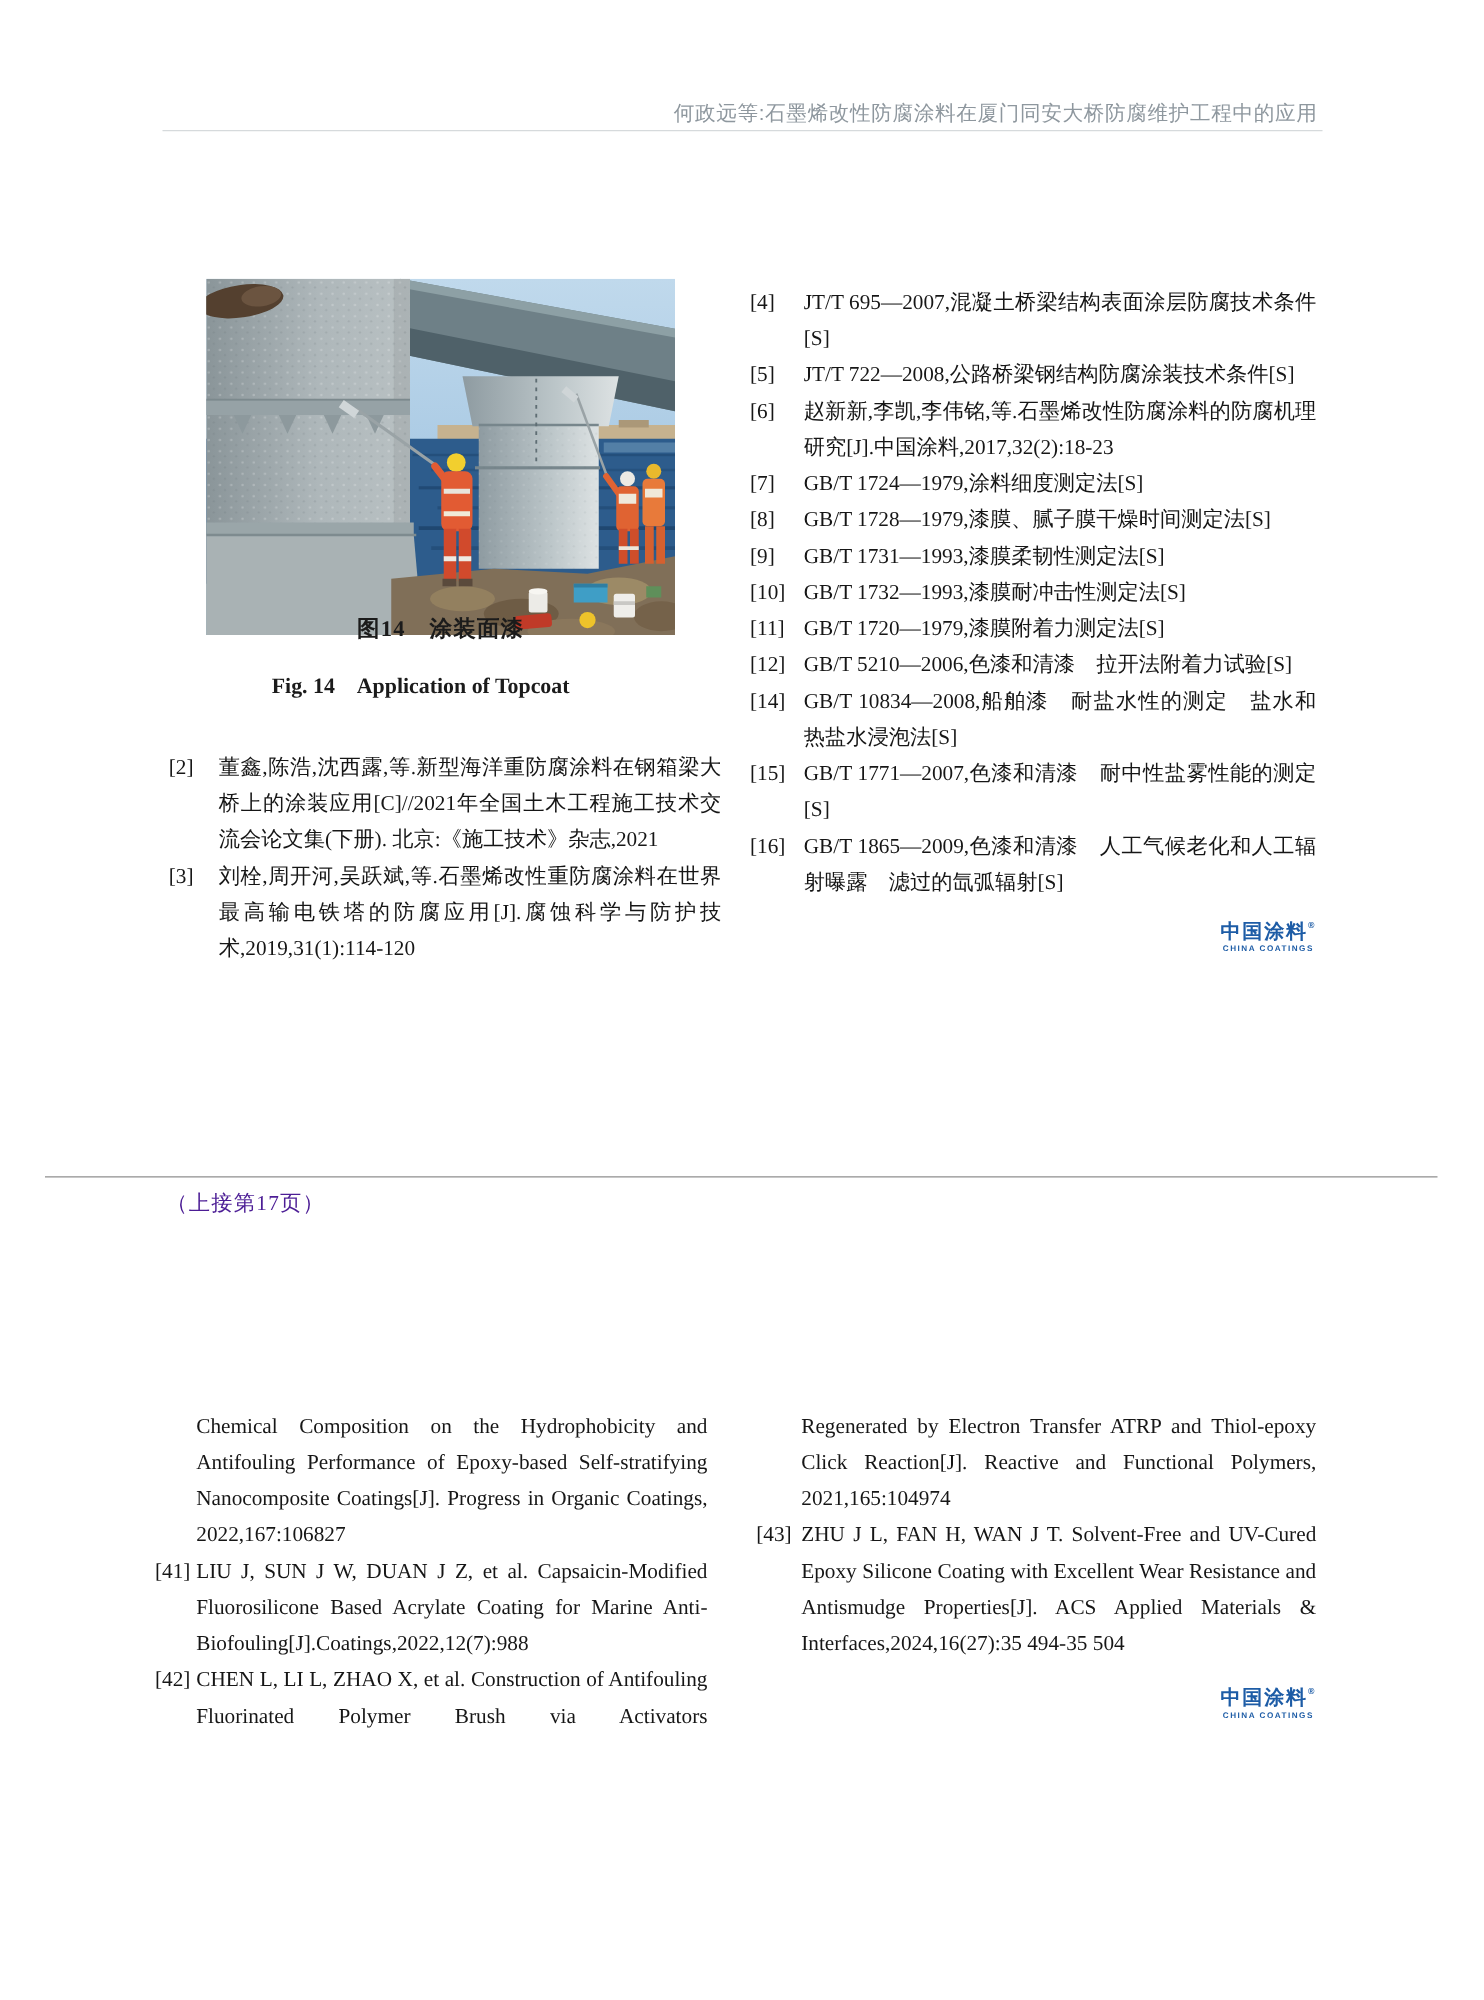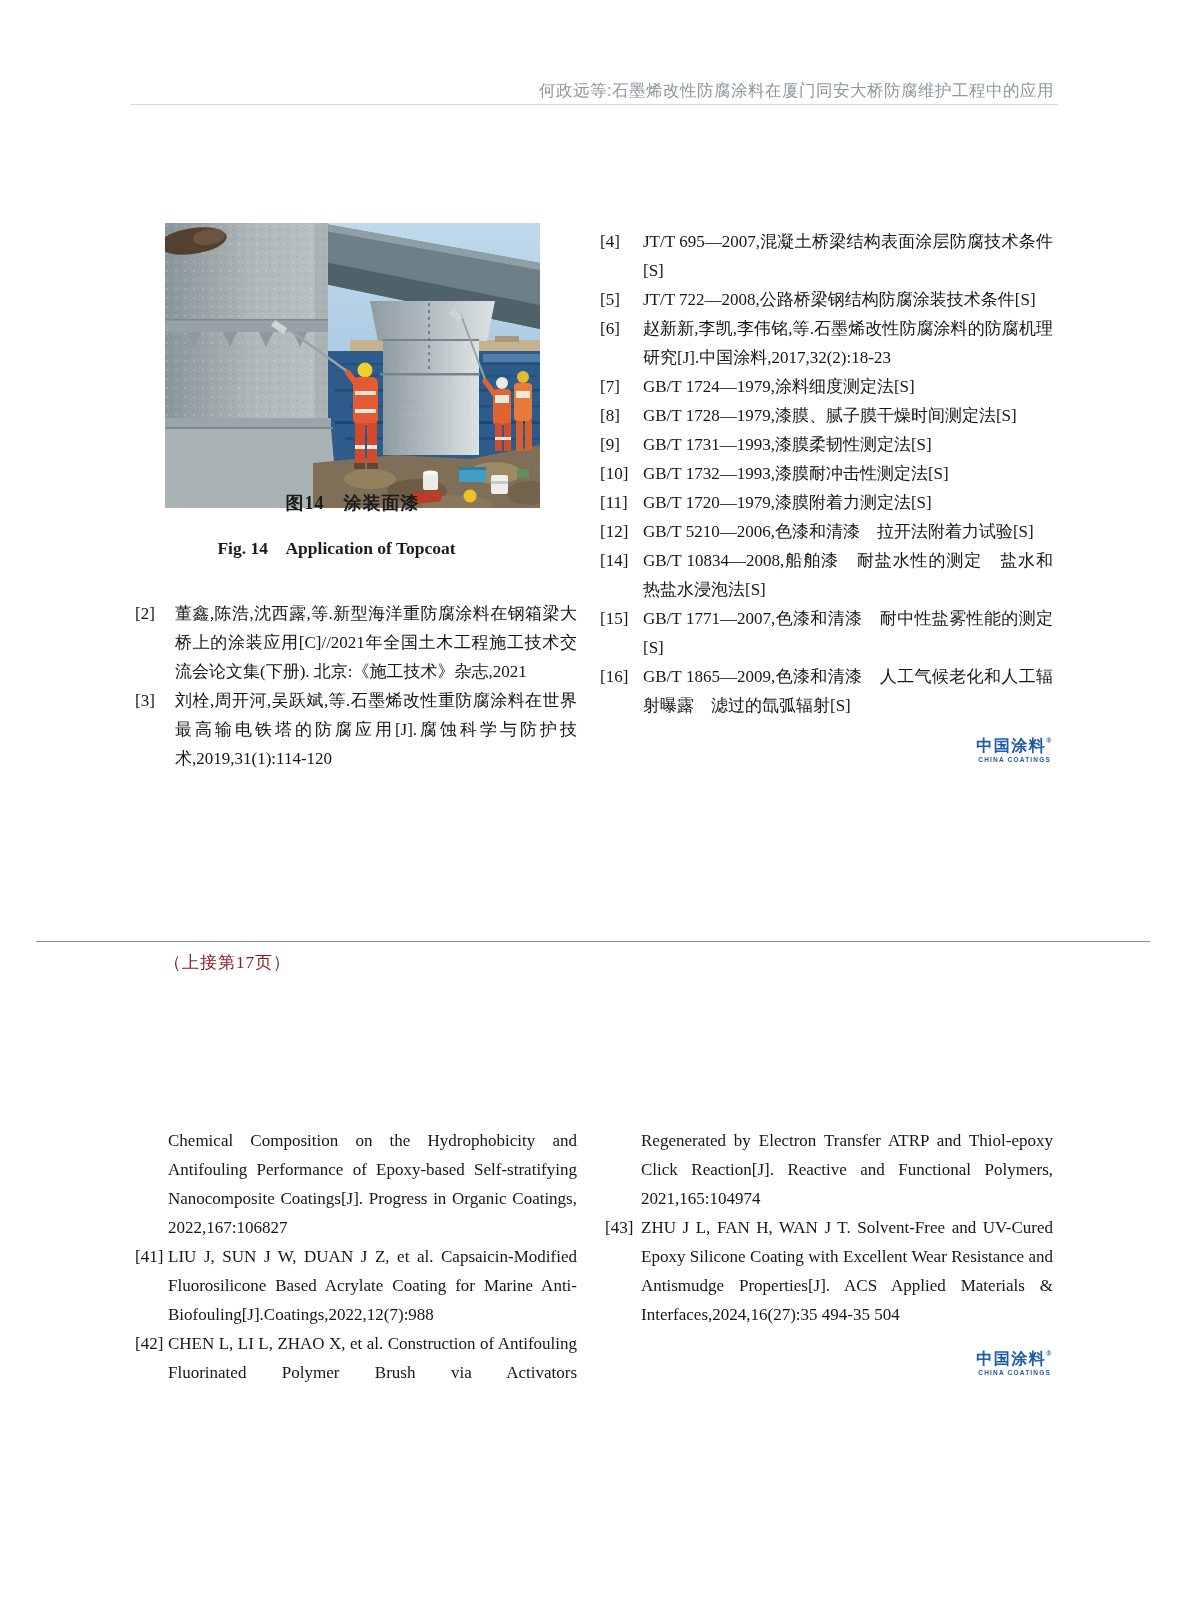--- a/index.html
+++ b/index.html
@@ -15,41 +15,41 @@
   .photo{position:absolute;left:165px;top:223px;width:375px;height:285px;display:block;}
   .caption-zh{position:absolute;left:165px;top:491px;width:375px;text-align:center;
         font-size:18px;font-weight:bold;letter-spacing:1px;}
   .caption-en{position:absolute;left:149px;top:536px;width:375px;text-align:center;
         font-size:17.5px;font-weight:bold;}
 
   
   .col{position:absolute;font-size:17px;line-height:29px;text-align:justify;color:#161616;}
   .col-top-left{left:135px;top:599px;width:442px;}
   .col-top-right{left:600px;top:227px;width:453px;}
-  .col-bot-left{left:135px;top:1126px;width:442px;}
+  .col-bot-left{left:124px;top:1126px;width:442px;}
   .col-bot-right{left:605px;top:1126px;width:448px;}
   .ref{position:relative;}
   .col-top-left .ref{padding-left:40px;}
   .col-top-right .ref{padding-left:43px;}
   .col-bot-left .ref{padding-left:33px;}
   .col-bot-right .ref{padding-left:36px;}
   .ref-label{position:absolute;left:0;top:0;}
   .stretch-last{text-align-last:justify;}
 
   
   .logo{position:absolute;right:134px;text-align:center;color:#1d5ca6;line-height:1.1;}
   .logo-1{top:737px;}
   .logo-2{top:1350px;}
   .logo-zh{font-family:"Liberation Sans",sans-serif;font-weight:bold;font-size:16px;letter-spacing:1.5px;white-space:nowrap;}
   .logo-reg{font-size:7px;vertical-align:top;}
   .logo-en{font-family:"Liberation Sans",sans-serif;font-weight:bold;font-size:6.5px;letter-spacing:1.2px;margin-top:1px;}
 
   
   .mid-rule{position:absolute;top:941px;left:36px;width:1114px;height:1px;background:#8f8f8f;}
-  .cont-note{position:absolute;left:133px;top:951px;font-size:17px;color:#7f1d1d;letter-spacing:1px;margin-left:31px;}
+  .cont-note{position:absolute;left:133px;top:951px;font-size:17px;color:#4c1d95;letter-spacing:1px;}
 
   
   .footer{position:absolute;top:1501px;right:138px;display:flex;align-items:center;}
   .footer-titles{text-align:right;margin-right:7px;}
   .footer-zh{font-family:"Liberation Sans",sans-serif;font-weight:bold;font-size:19px;color:#1a3b66;letter-spacing:1px;line-height:1.1;}
   .footer-en{font-size:11px;color:#2e6ba8;line-height:1.2;}
   .footer-bar{width:3px;height:34px;background:#2e6ba8;margin-right:7px;}
   .footer-page{font-size:26px;color:#4d7c0f;line-height:1;}
 </style>
 </head>

